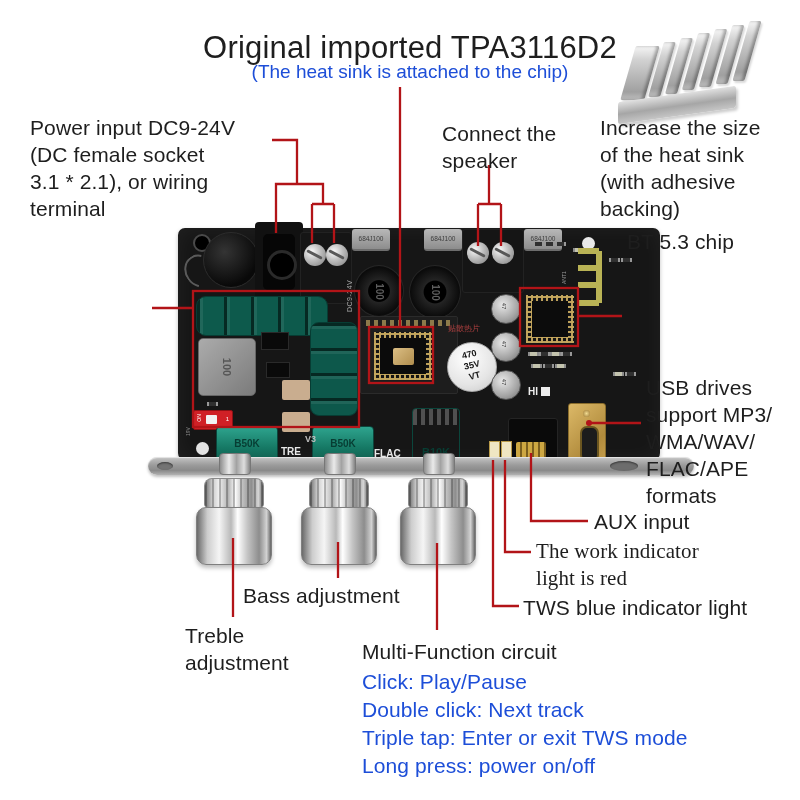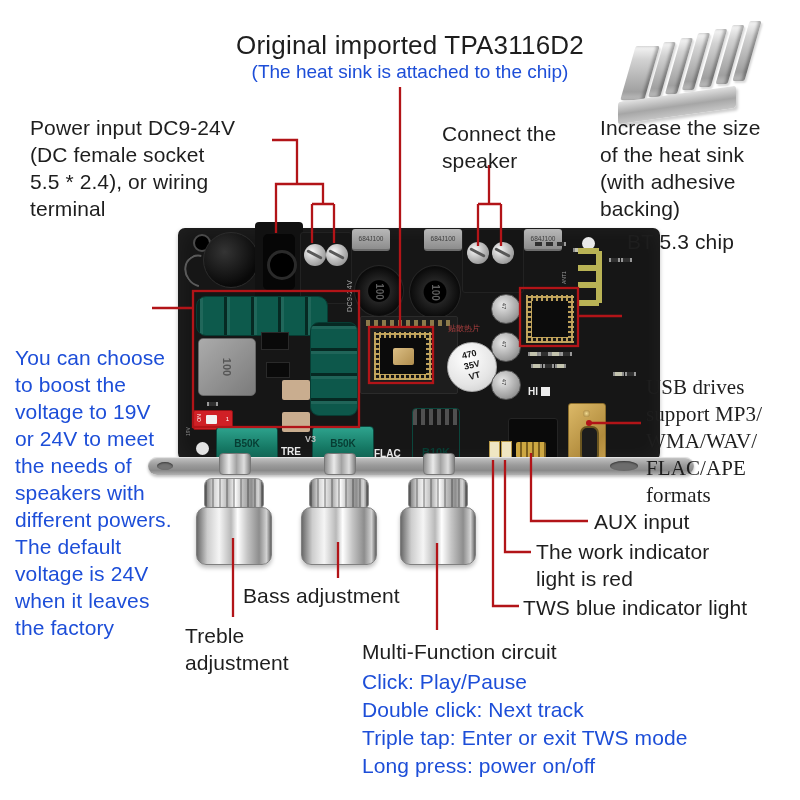--- a/index.html
+++ b/index.html
@@ -2,21 +2,21 @@
 <html><head>
 <meta charset="utf-8">
 <style>
   html,body{margin:0;padding:0;background:#fff;}
   .stage{position:relative;width:800px;height:800px;background:#fff;overflow:hidden;
          font-family:"Liberation Sans",sans-serif;color:#1e1e1e;}
   .abs{position:absolute;}
   .pre{white-space:pre-line;}
   .label{font-size:21px;line-height:27px;letter-spacing:.1px;}
   .red{color:#1d4ed8;}
-  .title{left:130px;top:30px;width:560px;text-align:center;font-size:26px;letter-spacing:.2px;}
+  .title{left:130px;top:30px;width:560px;text-align:center;font-size:31px;letter-spacing:.2px;}
   .subtitle{left:130px;top:61px;width:560px;text-align:center;font-size:19px;}
   .overlay{position:absolute;left:0;top:0;z-index:6;pointer-events:none;}
   .txt{z-index:7;}
 
   
   .hs{left:616px;top:6px;width:165px;height:112px;z-index:1;}
   .fin{position:absolute;width:12px;border-radius:2px;transform:skewX(-16deg);
        background:linear-gradient(180deg,#f6f6f6,#d2d2d2 25%,#a0a0a0 85%,#bfbfbf);
        box-shadow:inset -3px 0 3px rgba(0,0,0,.30),2px 2px 2px rgba(0,0,0,.15);}
   .hsbase{position:absolute;left:2px;top:88px;width:118px;height:22px;border-radius:3px;
@@ -246,47 +246,36 @@
       <path d="M437,543 V630"></path>
     </g>
     <circle cx="589" cy="423" r="3" fill="#b21418"></circle>
   </svg>
 
   <div class="abs title txt">Original imported TPA3116D2</div>
   <div class="abs subtitle red txt">(The heat sink is attached to the chip)</div>
 
   <div class="abs label pre txt" style="left:30px;top:114px;">Power input DC9-24V
 (DC female socket
-5.5 * 2.4), or wiring
+3.1 * 2.1), or wiring
 terminal</div>
   <div class="abs label pre txt" style="left:442px;top:120px;">Connect the
 speaker</div>
   <div class="abs label pre txt" style="left:600px;top:114px;">Increase the size
 of the heat sink
 (with adhesive
 backing)</div>
   <div class="abs label txt" style="left:627px;top:228px;">BT 5.3 chip</div>
-  <div class="abs label pre red txt" style="left:15px;top:344px;">You can choose
-to boost the
-voltage to 19V
-or 24V to meet
-the needs of
-speakers with
-different powers.
-The default
-voltage is 24V
-when it leaves
-the factory</div>
-  <div class="abs label pre txt" style="left:646px;top:374px;font-family:Liberation Serif, serif;">USB drives
+  <div class="abs label pre txt" style="left:646px;top:374px;">USB drives
 support MP3/
 WMA/WAV/
 FLAC/APE
 formats</div>
   <div class="abs label txt" style="left:594px;top:508px;">AUX input</div>
-  <div class="abs label pre txt" style="left:536px;top:538px;">The work indicator
+  <div class="abs label pre txt" style="left:536px;top:538px;font-family:Liberation Serif, serif;">The work indicator
 light is red</div>
   <div class="abs label txt" style="left:523px;top:594px;">TWS blue indicator light</div>
   <div class="abs label pre txt" style="left:185px;top:622px;">Treble
 adjustment</div>
   <div class="abs label txt" style="left:243px;top:582px;">Bass adjustment</div>
   <div class="abs label txt" style="left:362px;top:638px;">Multi-Function circuit</div>
   <div class="abs label pre red txt" style="left:362px;top:668px;line-height:28px;">Click: Play/Pause
 Double click: Next track
 Triple tap: Enter or exit TWS mode
 Long press: power on/off</div>

